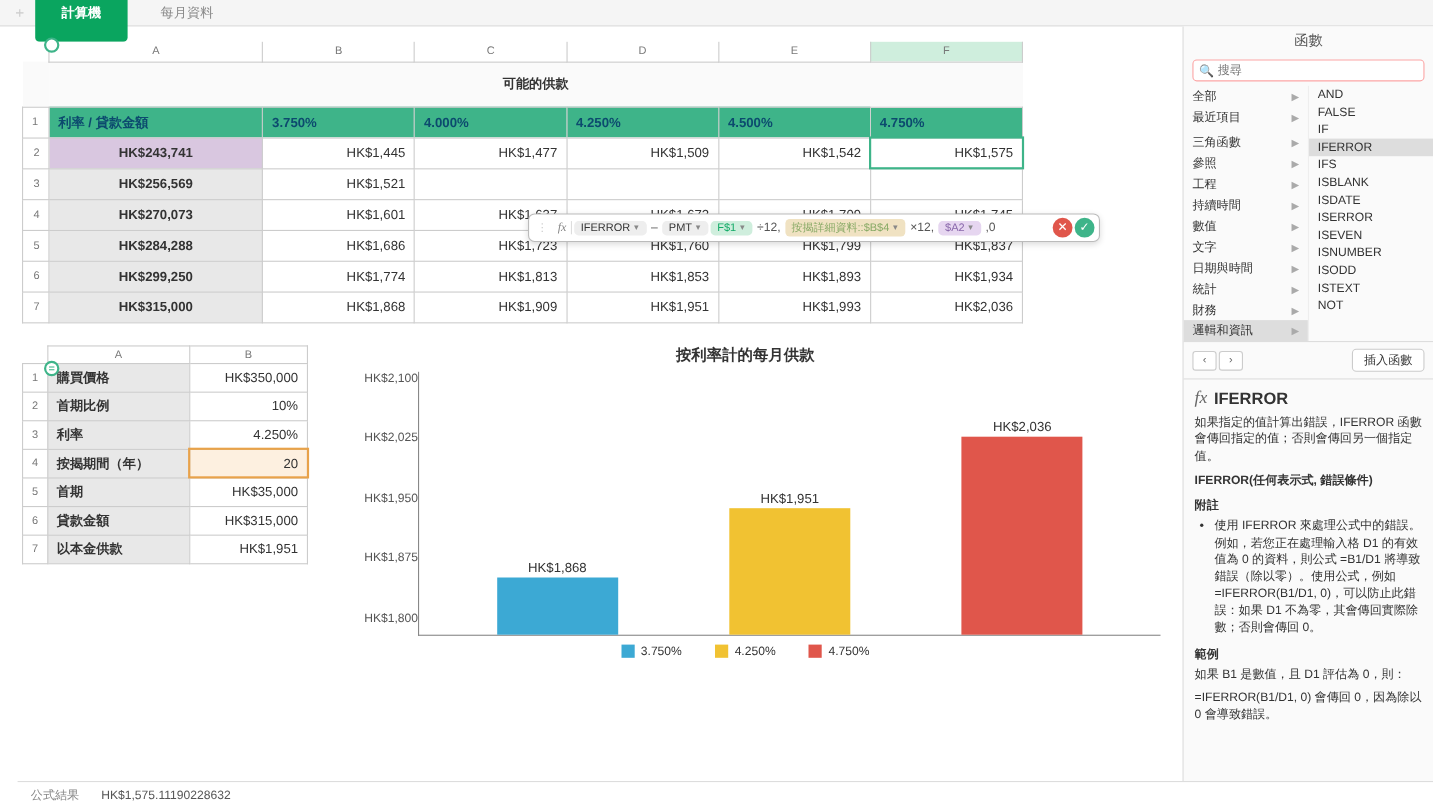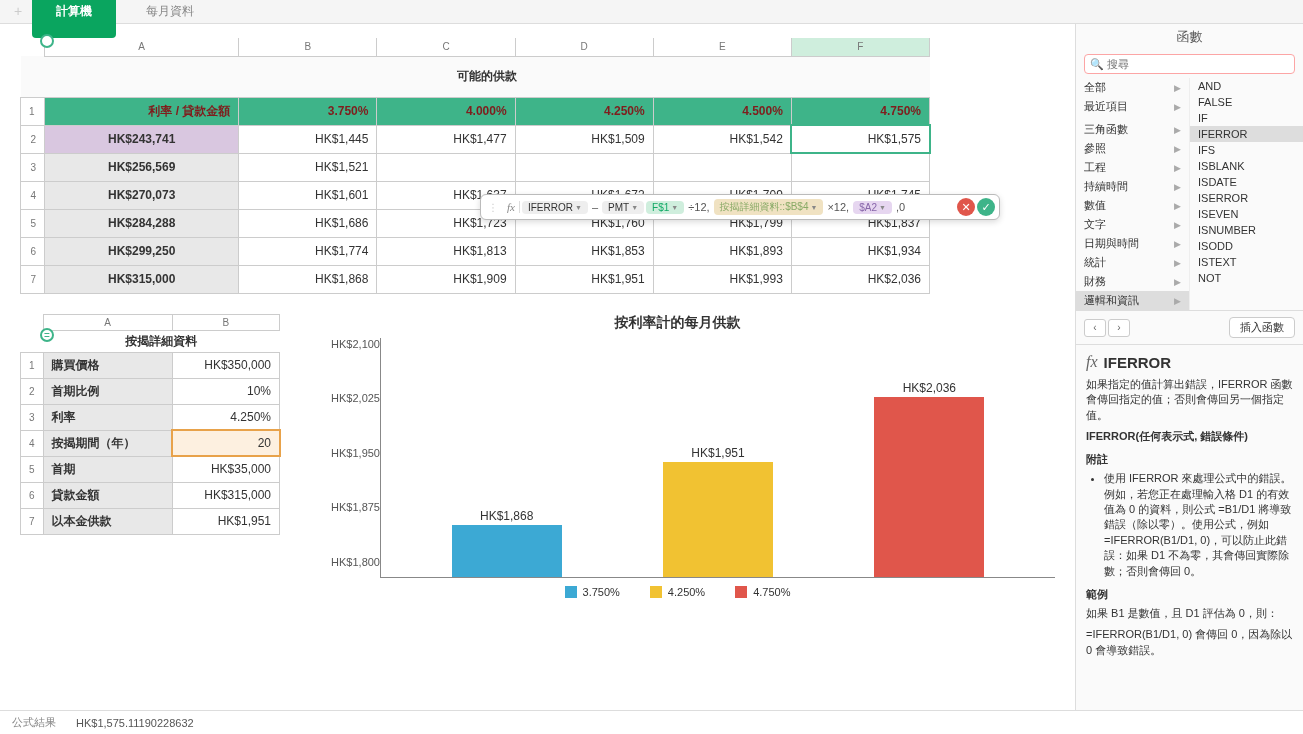--- a/index.html
+++ b/index.html
@@ -36,21 +36,21 @@
 .help-pane li { margin-bottom: 4px; line-height: 1.4; }
 .help-sub { font-weight: 700; margin-top: 8px; margin-bottom: 4px; }
 
 
 .tbl { border-collapse: collapse; }
 .tbl td, .tbl th { border: 1px solid #ccc; padding: 0 8px; font-size: 12px; }
 .t1 { width: 910px; }
 .t1 .colhdr { height: 18px; background: #fff; text-align: center; color: #777; font-size: 10px; border-top: none; }
 .t1 .rowhdr { width: 24px; text-align: center; color: #777; font-size: 10px; background: #fff; }
 .t1 .title-row td { height: 41px; text-align: center; font-weight: 600; border: none; background: #fafafa; }
-.t1 .hdr-row td { background: #3eb489; color: #7f1d1d; font-weight: 600; height: 28px; text-align: right; }
+.t1 .hdr-row td { background: #3eb489; color: #0c4a6e; font-weight: 600; height: 28px; text-align: left; }
 .t1 .hdr-row td:first-of-type { text-align: left; }
 .t1 .data td { height: 28px; text-align: right; background: #fff; }
 .t1 .data td.rh { background: #e8e8e8; text-align: center; font-weight: 600; }
 .t1 .data.first td.rh { background: #d9c7e0; }
 .t1 .sel-cell { outline: 2px solid #3eb489; outline-offset: -1px; position: relative; }
 .colhdr.sel { background: #cfeedd !important; }
 
 
 .formula-bar { position: absolute; top: 170px; left: 480px; width: 520px; height: 26px; background: #fff; border: 1px solid #bbb; border-radius: 6px; box-shadow: 0 2px 6px rgba(0,0,0,0.15); display: flex; align-items: center; padding: 0 4px; gap: 2px; font-size: 11px; }
 .fb-grip { color: #ccc; font-size: 10px; padding: 0 3px; cursor: move; }
@@ -87,21 +87,21 @@
 .bar-label { font-size: 12px; margin-bottom: 2px; color: #333; }
 .bar { width: 100%; }
 .bar.blue { background: #3ca9d4; }
 .bar.yellow { background: #f1c232; }
 .bar.red { background: #e0564b; }
 .legend { display: flex; justify-content: center; gap: 30px; margin-top: 8px; font-size: 11px; }
 .legend-item { display: flex; align-items: center; gap: 6px; }
 .sw { width: 12px; height: 12px; }
 
 
-.status-bar { position: absolute; bottom: 0; left: 0; right: 0; height: 24px; border-top: 1px solid #ddd; display: flex; align-items: center; padding: 0 12px; font-size: 11px; color: #555; background: #fff; }
+.status-bar { position: absolute; bottom: 0; left: 16px; right: 0; height: 24px; border-top: 1px solid #ddd; display: flex; align-items: center; padding: 0 12px; font-size: 11px; color: #555; background: #fff; }
 .status-label { color: #888; margin-right: 20px; }
 
 
 .corner-handle { width: 14px; height: 14px; border: 2px solid #3eb489; border-radius: 50%; background: #fff; position: absolute; }
 .row-handle { width: 14px; height: 14px; border: 2px solid #3eb489; background: #fff; position: absolute; display: flex; align-items: center; justify-content: center; color: #3eb489; font-size: 10px; }
 </style>
 </head>
 <body>
 
 <div class="tab-bar">
@@ -230,24 +230,20 @@
 
     <div class="lower-area">
       <div>
         <table class="tbl t2">
           <tbody>
               <tr>
                 <td class="rowhdr" style="border:none"></td>
                 <td class="colhdr">A</td>
                 <td class="colhdr">B</td>
               </tr>
-          <tr class="title-row">
-                <td class="rowhdr" style="border:none"></td>
-                <td colspan="2">按揭詳細資料</td>
-              </tr>
           <tr class="data">
                 <td class="rowhdr">1</td>
                 <td class="lbl">購買價格</td>
                 <td>HK$350,000</td>
               </tr>
           <tr class="data">
                 <td class="rowhdr">2</td>
                 <td class="lbl">首期比例</td>
                 <td>10%</td>
               </tr>

